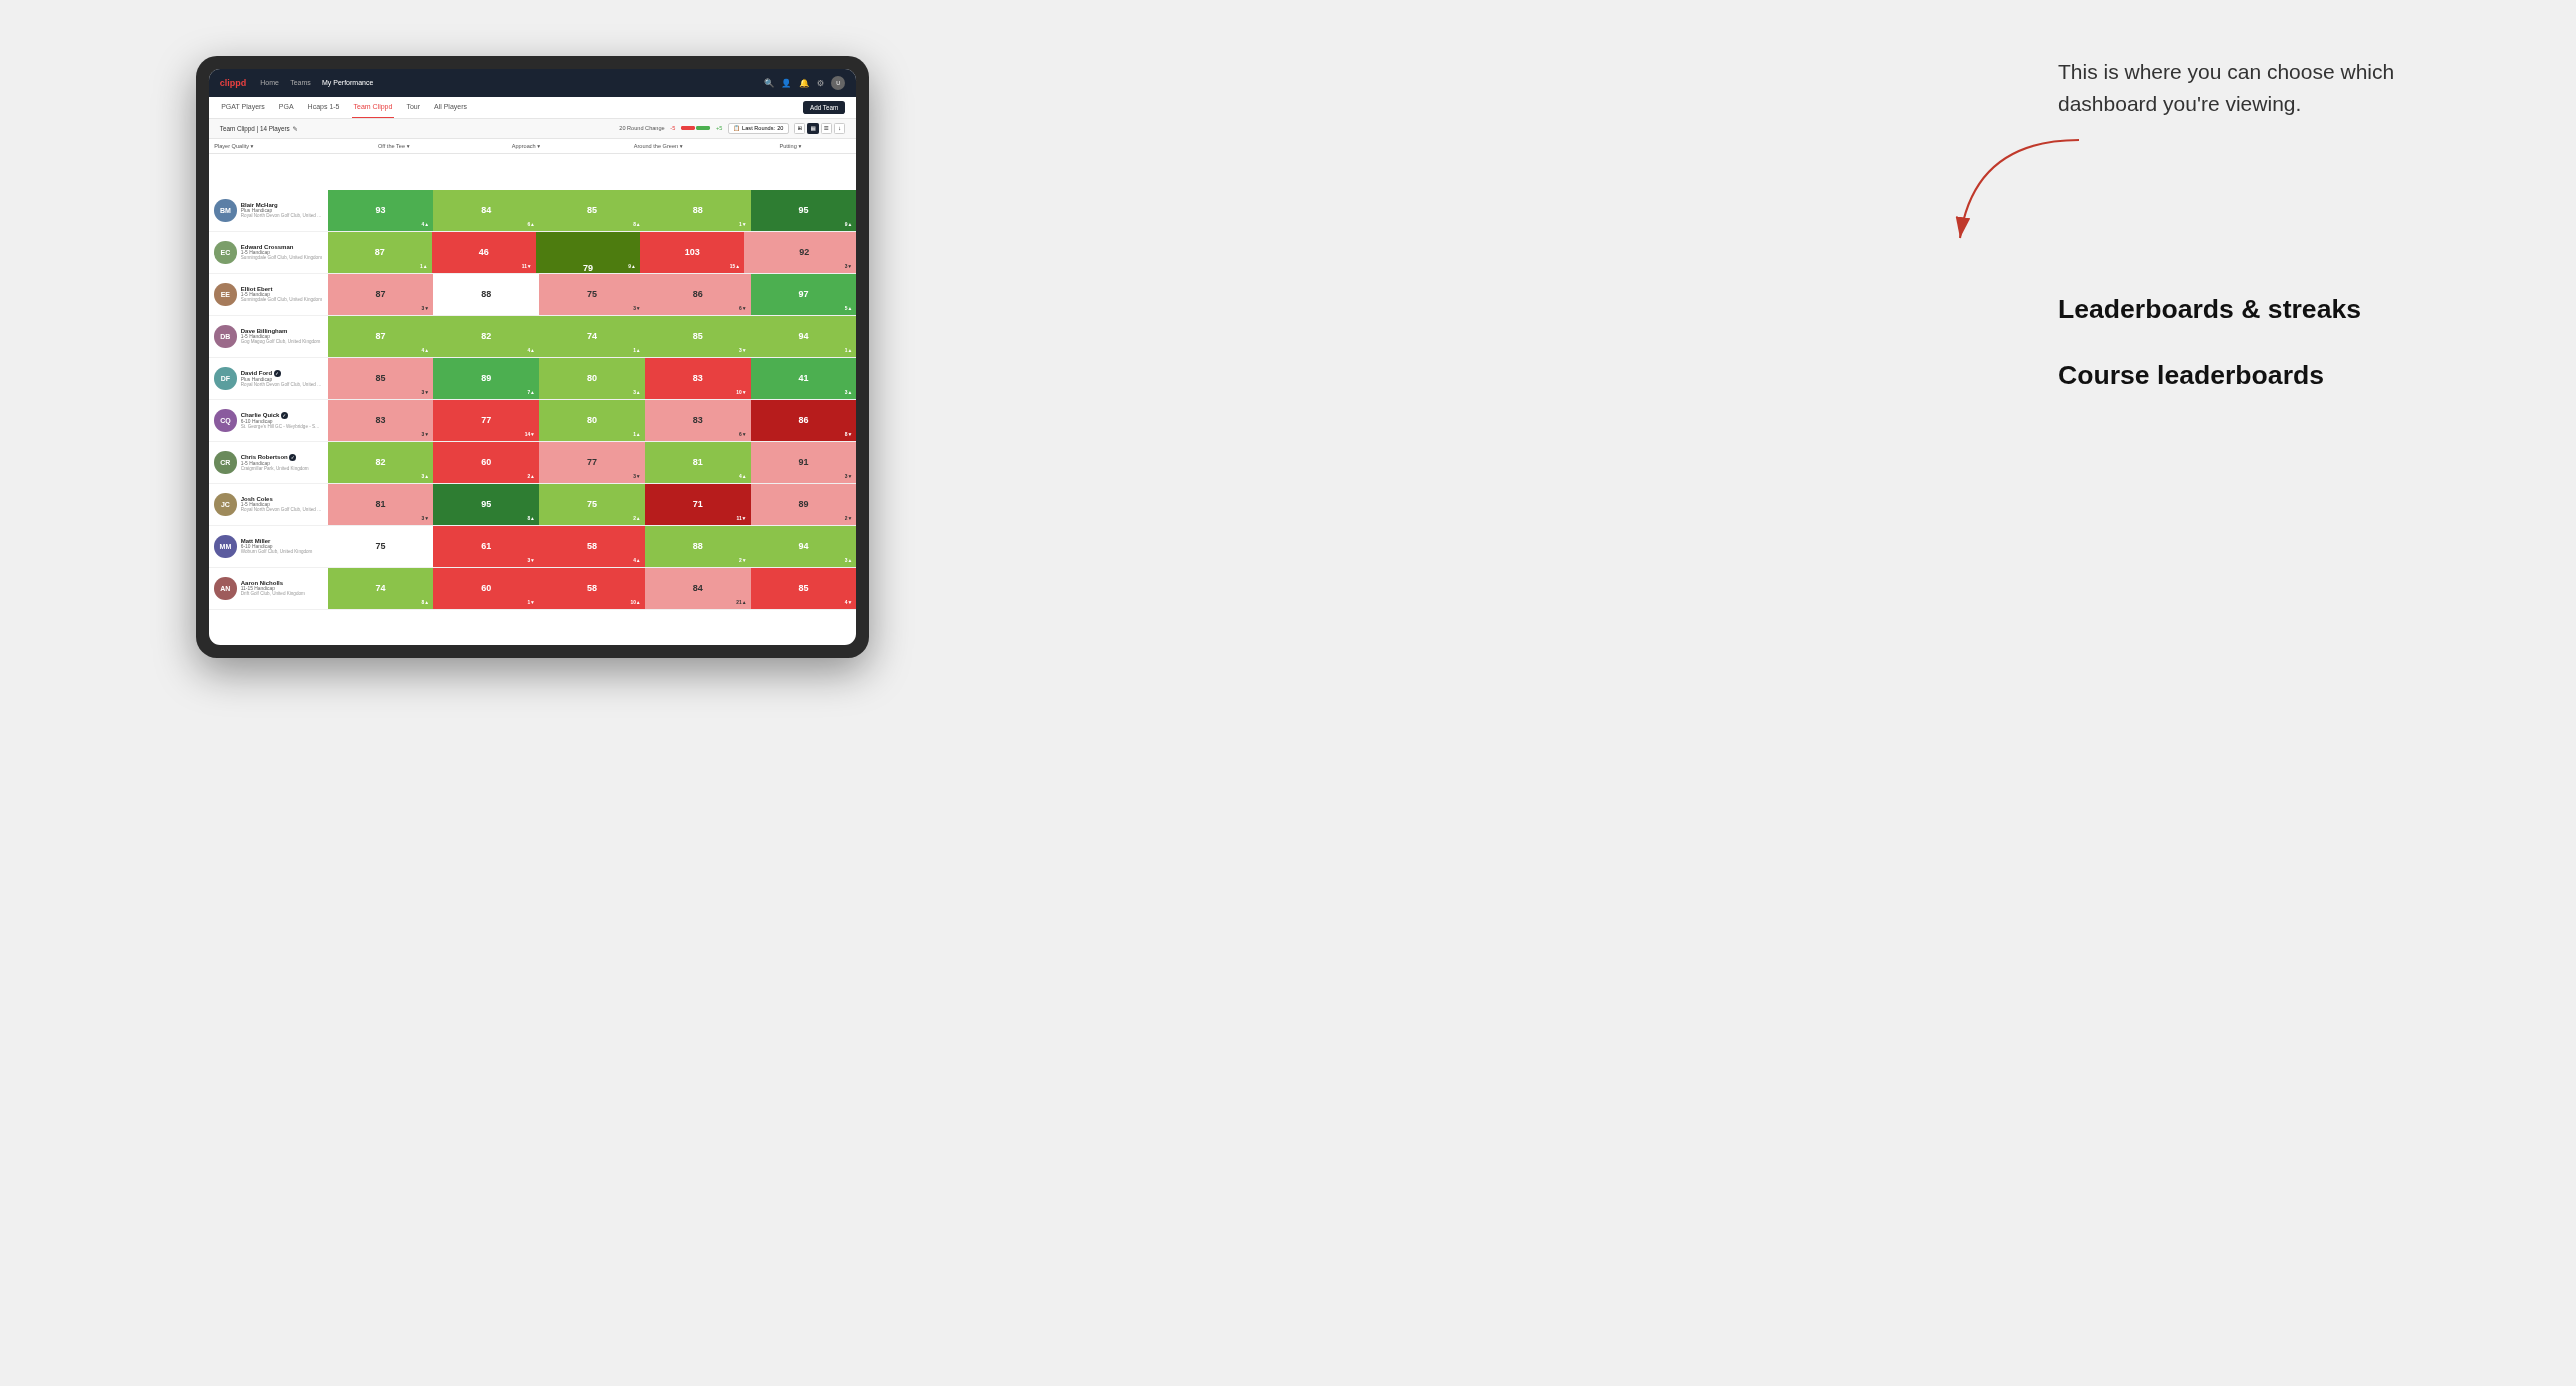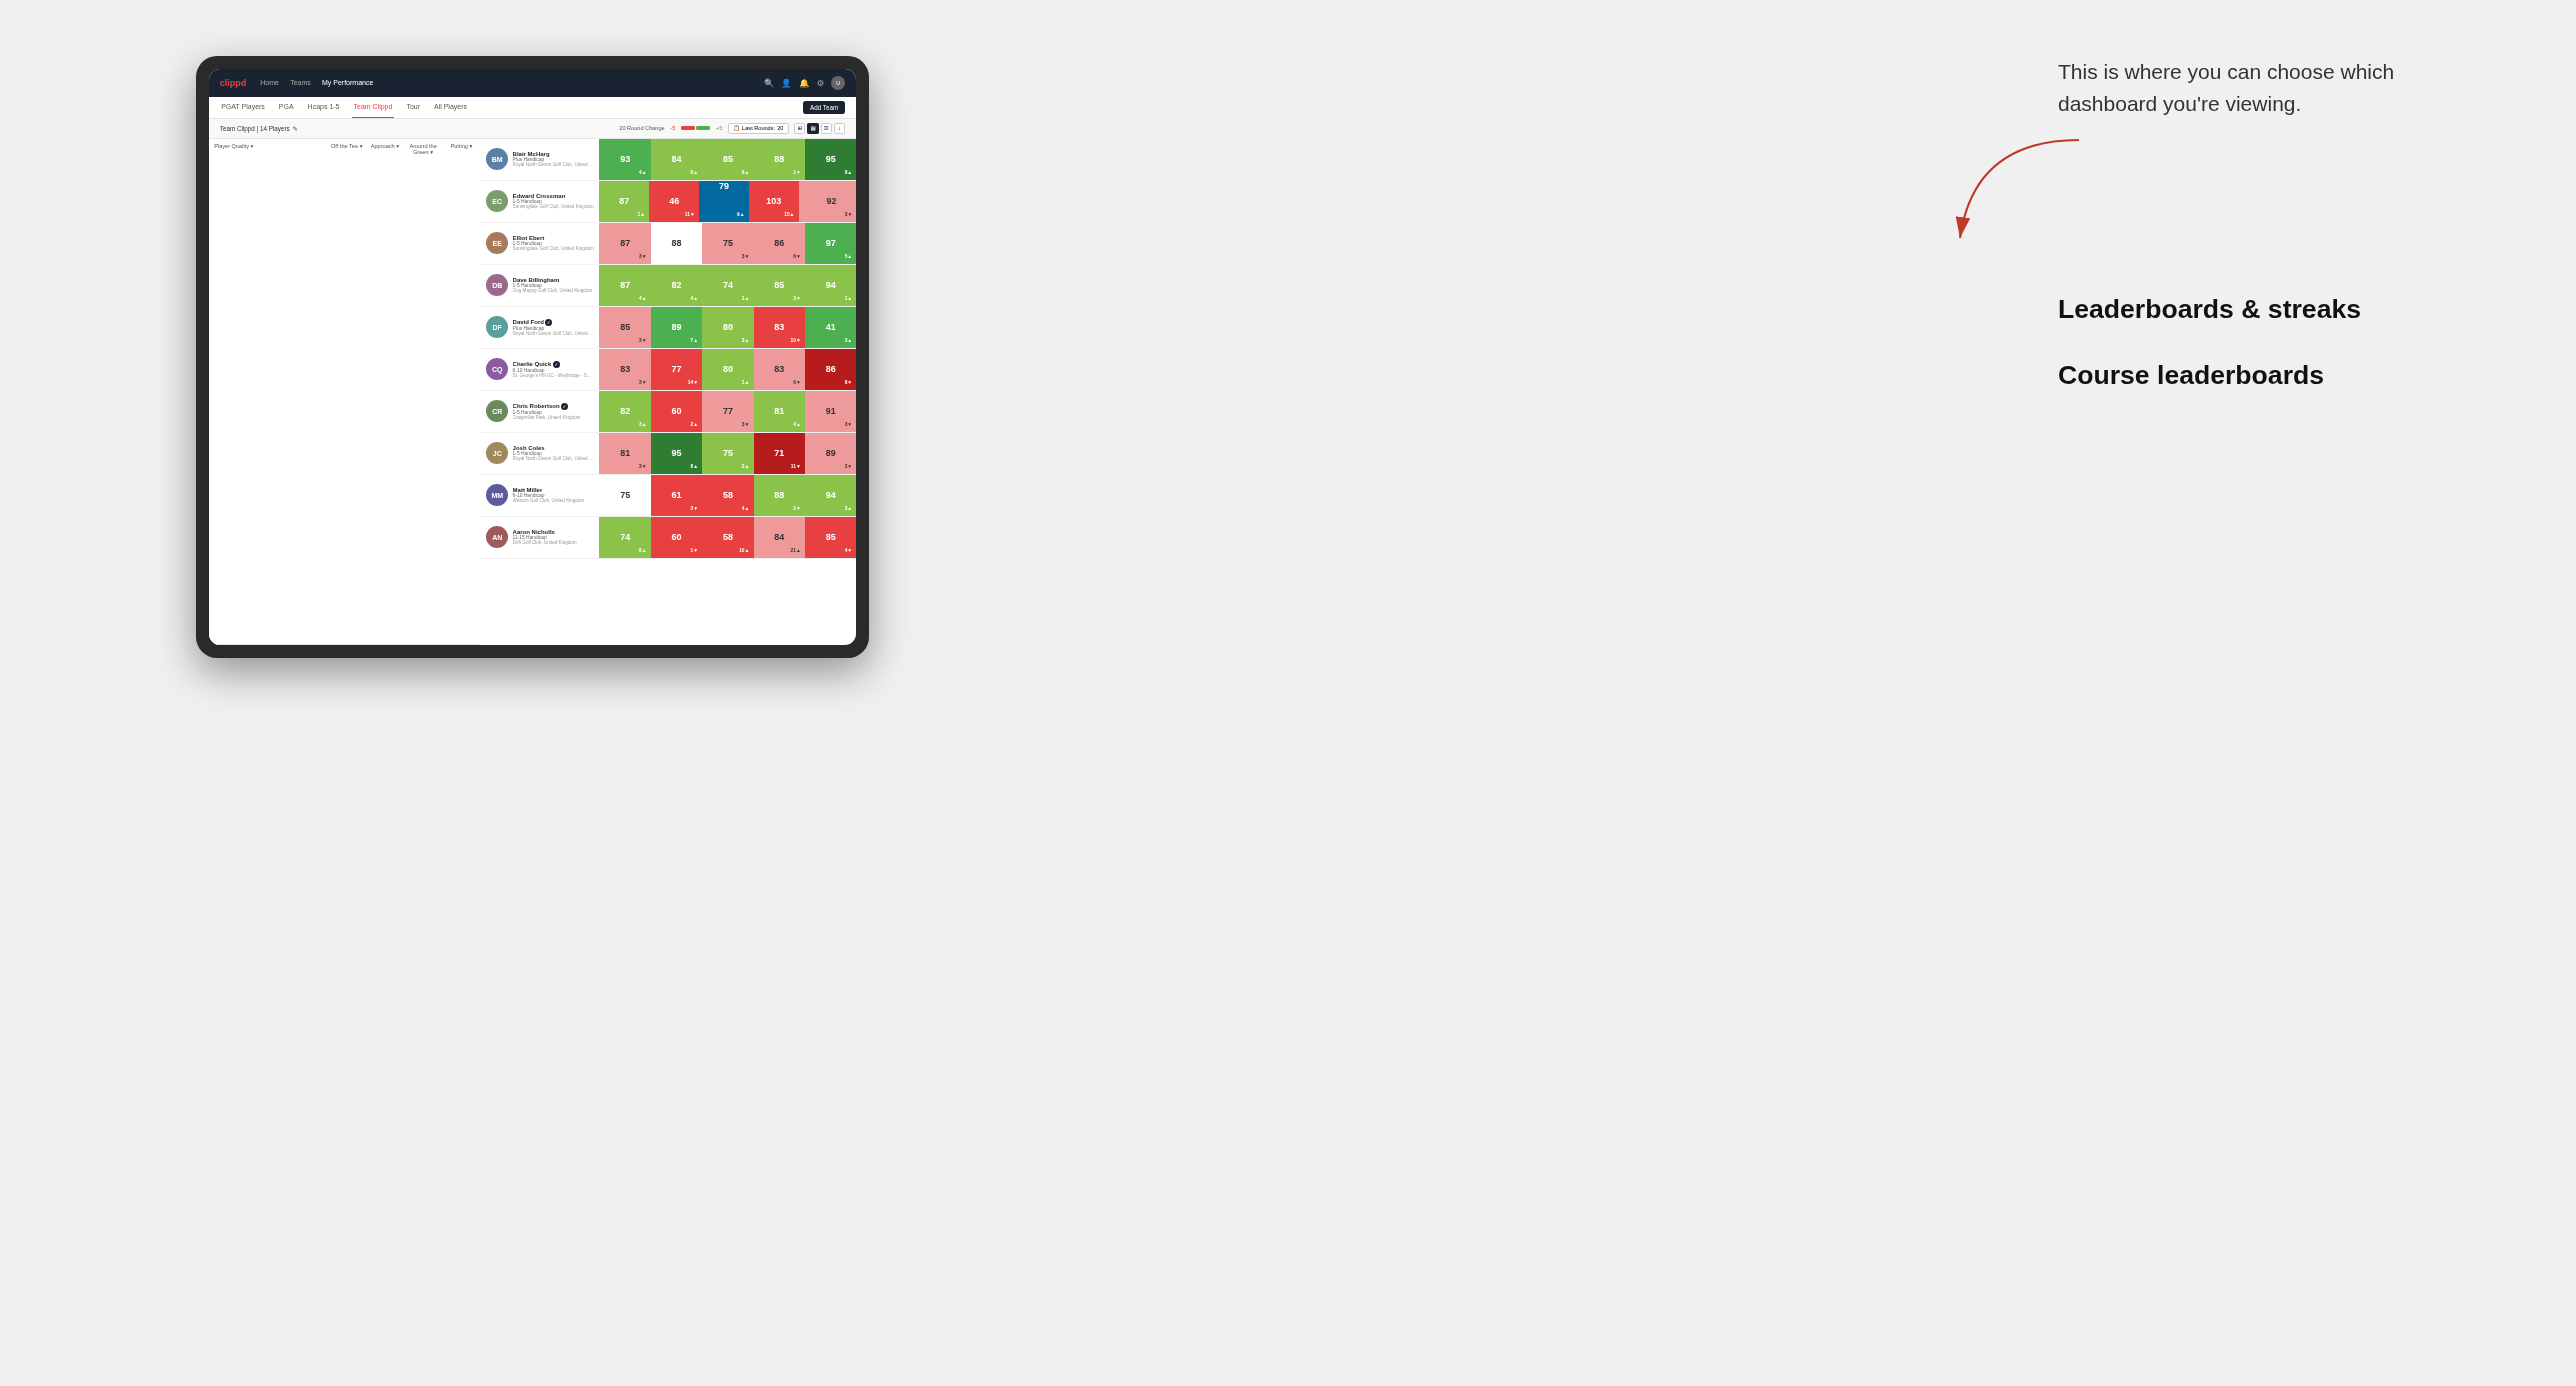--- a/index.html
+++ b/index.html
@@ -185,21 +185,22 @@
       background: #1a2332;
       color: #fff;
       border-color: #1a2332;
     }
 
     
     .table-area {
       flex: 1;
       overflow: hidden;
       display: flex;
-      flex-direction: row;
+      flex-direction: column;
+      gap: 36px;
     }
     .table-header {
       display: flex;
       background: #fff;
       border-bottom: 0.7px solid #e5e5e5;
       flex-shrink: 0;
     }
     .col-player {
       width: 119px;
       flex-shrink: 0;
@@ -478,21 +479,21 @@
       </div>
     </div>
   <div class="stat-cell" style="background: rgb(139, 195, 74); color: rgb(255, 255, 255); flex: 1 1 0%; display: flex; align-items: center; justify-content: center; position: relative;">
               <span class="stat-value">87</span>
               <span class="stat-change" style="position: absolute; bottom: 4.2px; right: 4.2px; font-size: 4.9px; color: rgb(255, 255, 255);">1▲</span>
             </div>
             <div class="stat-cell" style="background: rgb(232, 64, 64); color: rgb(255, 255, 255); flex: 1 1 0%; display: flex; align-items: center; justify-content: center; position: relative;">
               <span class="stat-value">46</span>
               <span class="stat-change" style="position: absolute; bottom: 4.2px; right: 4.2px; font-size: 4.9px; color: rgb(255, 255, 255);">11▼</span>
             </div>
-            <div class="stat-cell" style="background: #0369a1; color: rgb(255, 255, 255); flex: 1 1 0%; display: flex; align-items: flex-start; justify-content: center; position: relative;">
+            <div class="stat-cell" style="background: #4d7c0f; color: rgb(255, 255, 255); flex: 1 1 0%; display: flex; align-items: flex-end; justify-content: center; position: relative;">
               <span class="stat-value">79</span>
               <span class="stat-change" style="position: absolute; bottom: 4.2px; right: 4.2px; font-size: 4.9px; color: rgb(255, 255, 255);">9▲</span>
             </div>
             <div class="stat-cell" style="background: rgb(232, 64, 64); color: rgb(255, 255, 255); flex: 1 1 0%; display: flex; align-items: center; justify-content: center; position: relative;">
               <span class="stat-value">103</span>
               <span class="stat-change" style="position: absolute; bottom: 4.2px; right: 4.2px; font-size: 4.9px; color: rgb(255, 255, 255);">15▲</span>
             </div>
             <div class="stat-cell" style="background: rgb(239, 154, 154); color: rgb(51, 51, 51); flex: 1 1 0%; display: flex; align-items: center; justify-content: center; position: relative; padding-left: 8px;">
               <span class="stat-value">92</span>
               <span class="stat-change" style="position: absolute; bottom: 4.2px; right: 4.2px; font-size: 4.9px; color: rgb(51, 51, 51);">3▼</span>

